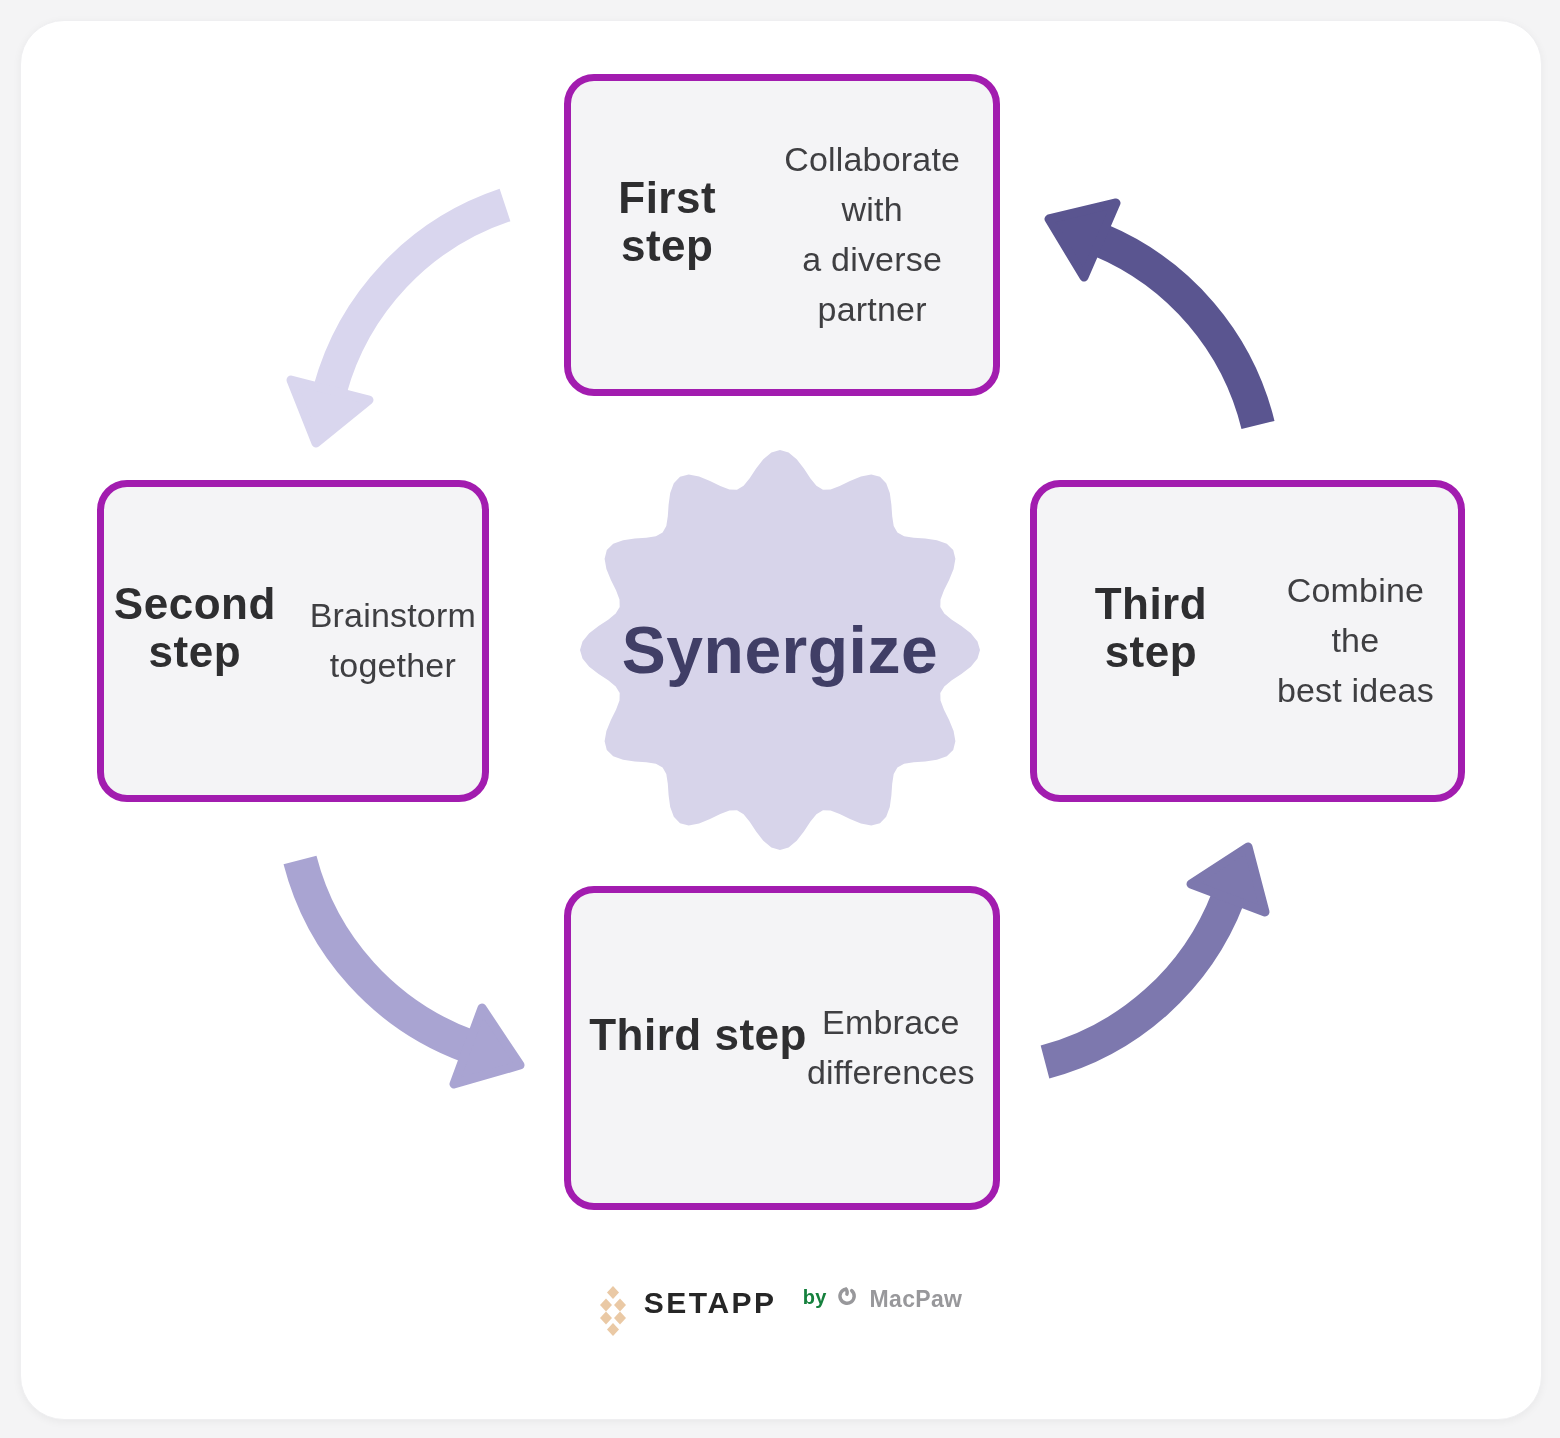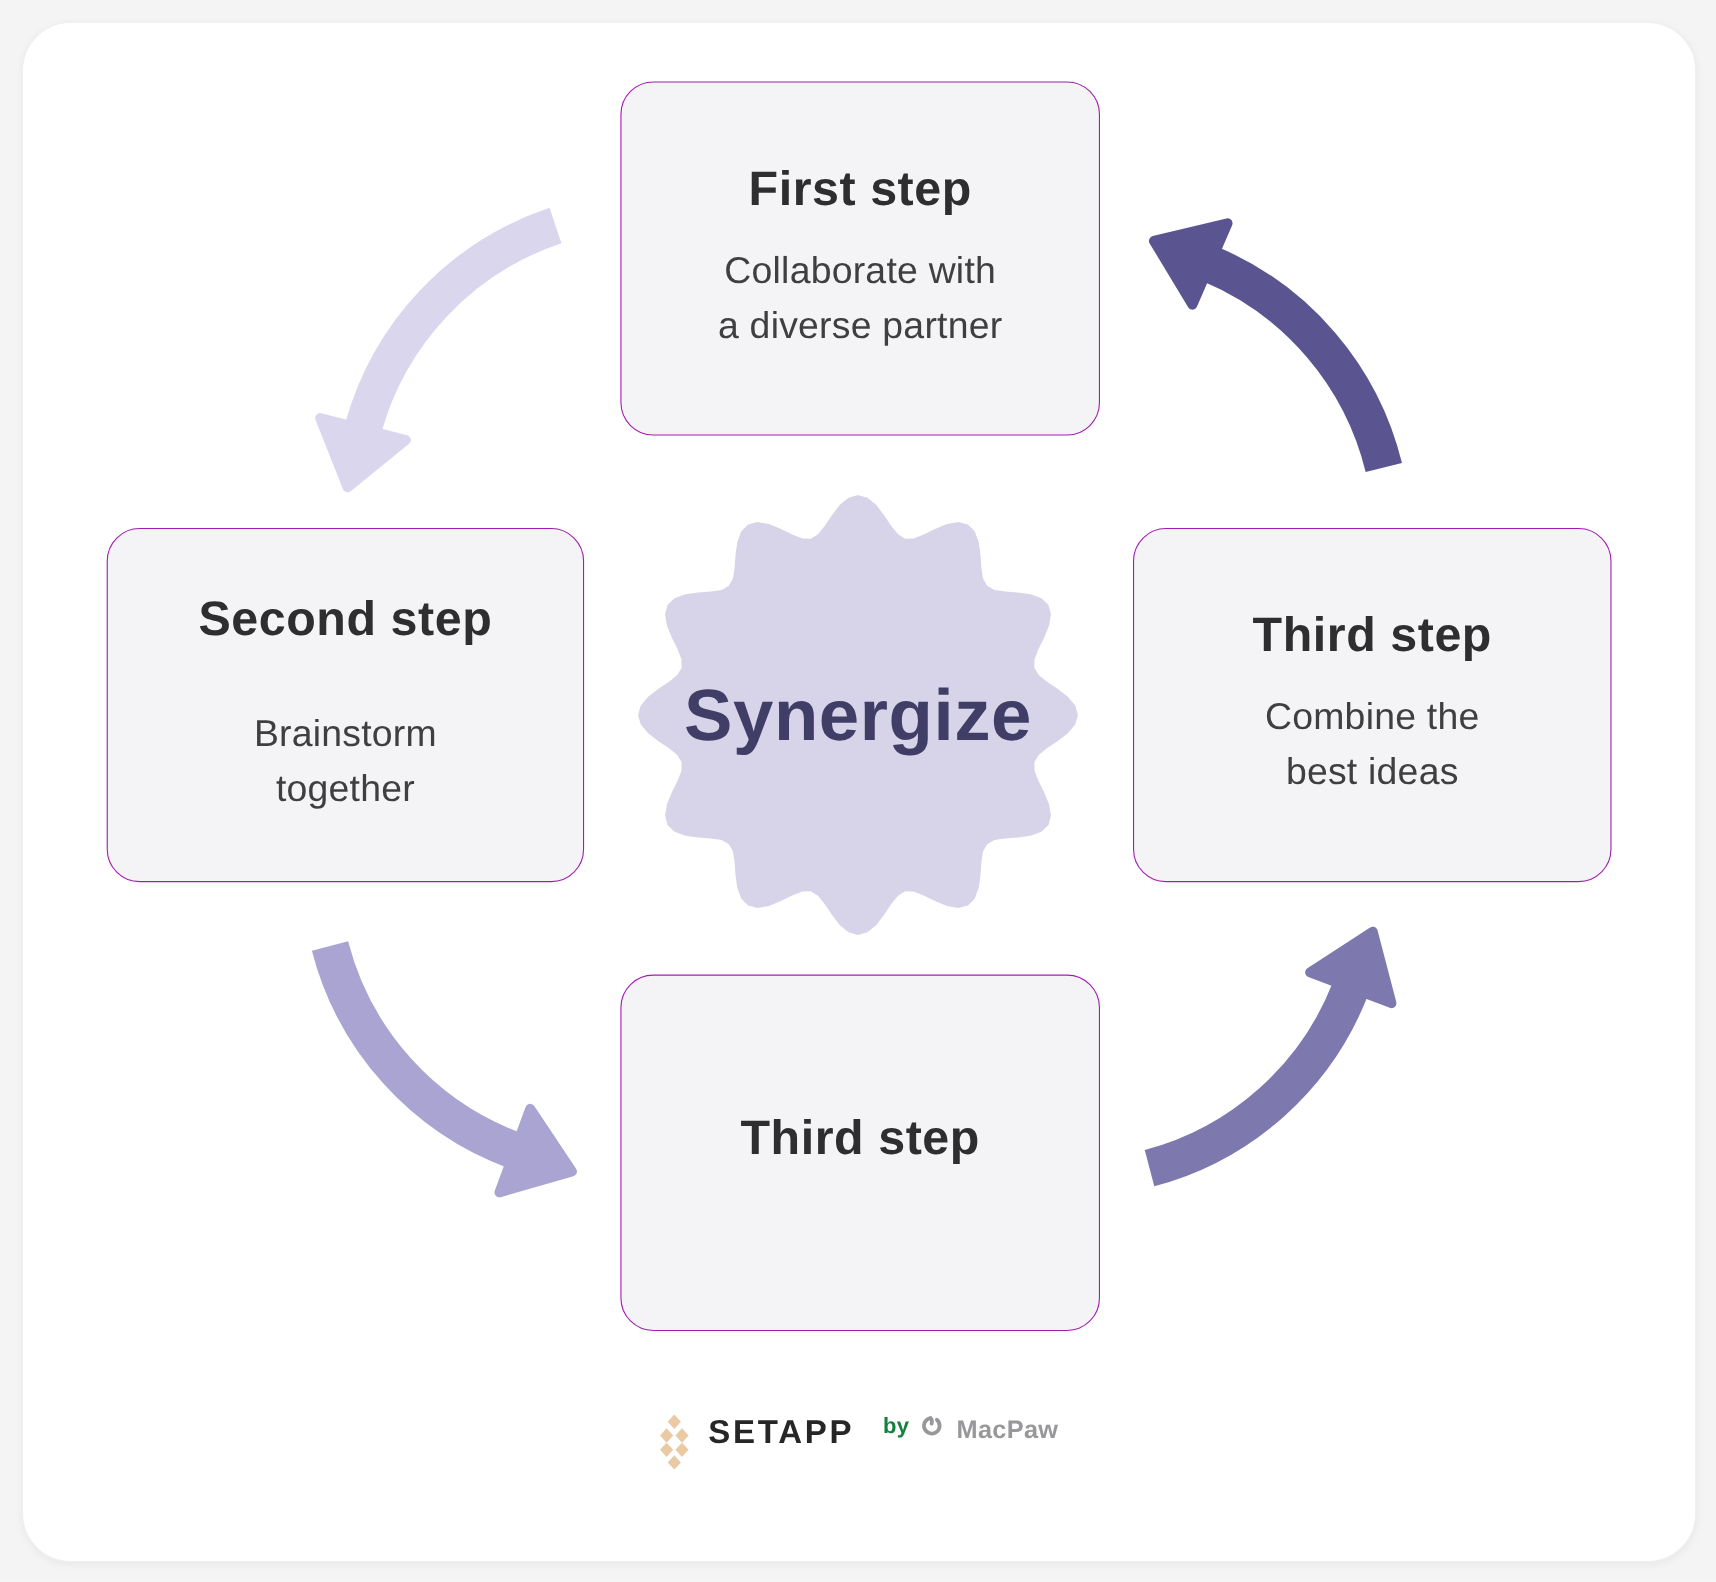--- a/index.html
+++ b/index.html
@@ -12,26 +12,26 @@
   }
   .stage{position:absolute;inset:0;}
   .card{
     position:absolute;left:20px;top:20px;width:1520px;height:1398px;
     background:#ffffff;border:1px solid #efeff1;border-radius:44px;
     box-shadow:0 2px 8px rgba(0,0,0,0.05);
   }
   .arrows-svg{position:absolute;left:0;top:0;width:1560px;height:1438px;z-index:1;}
   .step-card{
     position:absolute;z-index:2;
-    background:#f4f4f6;border:1px solid #a21caf;border-radius:30px;
-    display:flex;flex-direction:column;align-items:center;justify-content:center;
-    text-align:center;padding:10px 24px;box-sizing:border-box;
+    background:#f4f4f6;border:7px solid #a21caf;border-radius:30px;
+    display:flex;flex-direction:row;align-items:center;justify-content:center;
+    text-align:center;padding:10px 6px;box-sizing:border-box;
   }
   .step-card.pos-top{left:564px;top:74px;width:436px;height:322px;}
-  .step-card.pos-left{left:97px;top:480px;width:434px;height:322px;gap:30px;}
+  .step-card.pos-left{left:97px;top:480px;width:392px;height:322px;gap:30px;}
   .step-card.pos-right{left:1030px;top:480px;width:435px;height:322px;}
   .step-card.pos-bottom{left:564px;top:886px;width:436px;height:324px;}
   .step-title{
     font-size:44px;font-weight:700;color:#2e2e30;line-height:1.1;
     margin:0 0 26px 0;letter-spacing:0.5px;
   }
   .step-desc{
     font-size:34px;font-weight:400;color:#3f3f42;line-height:1.47;
     margin:0;white-space:pre-line;letter-spacing:0.2px;
   }
@@ -100,20 +100,22 @@
   </div>
 
   <div class="step-card pos-right">
     <h2 class="step-title">Third step</h2>
     <p class="step-desc">Combine the
 best ideas</p>
   </div>
 
   <div class="step-card pos-bottom">
     <h2 class="step-title">Third step</h2>
+    <p class="step-desc">Embrace
+differences</p>
   </div>
 
   <div class="badge-label" style="color:#403e66;">Synergize</div>
 
   <div class="footer-row">
     <svg width="30" height="50" viewBox="0 0 30 50" xmlns="http://www.w3.org/2000/svg">
       <g fill="#eac9a5">
         <polygon points="15,0 21,6.5 15,13 9,6.5"></polygon>
         <polygon points="8,12.5 14,19 8,25.5 2,19"></polygon>
         <polygon points="22,12.5 28,19 22,25.5 16,19"></polygon>

